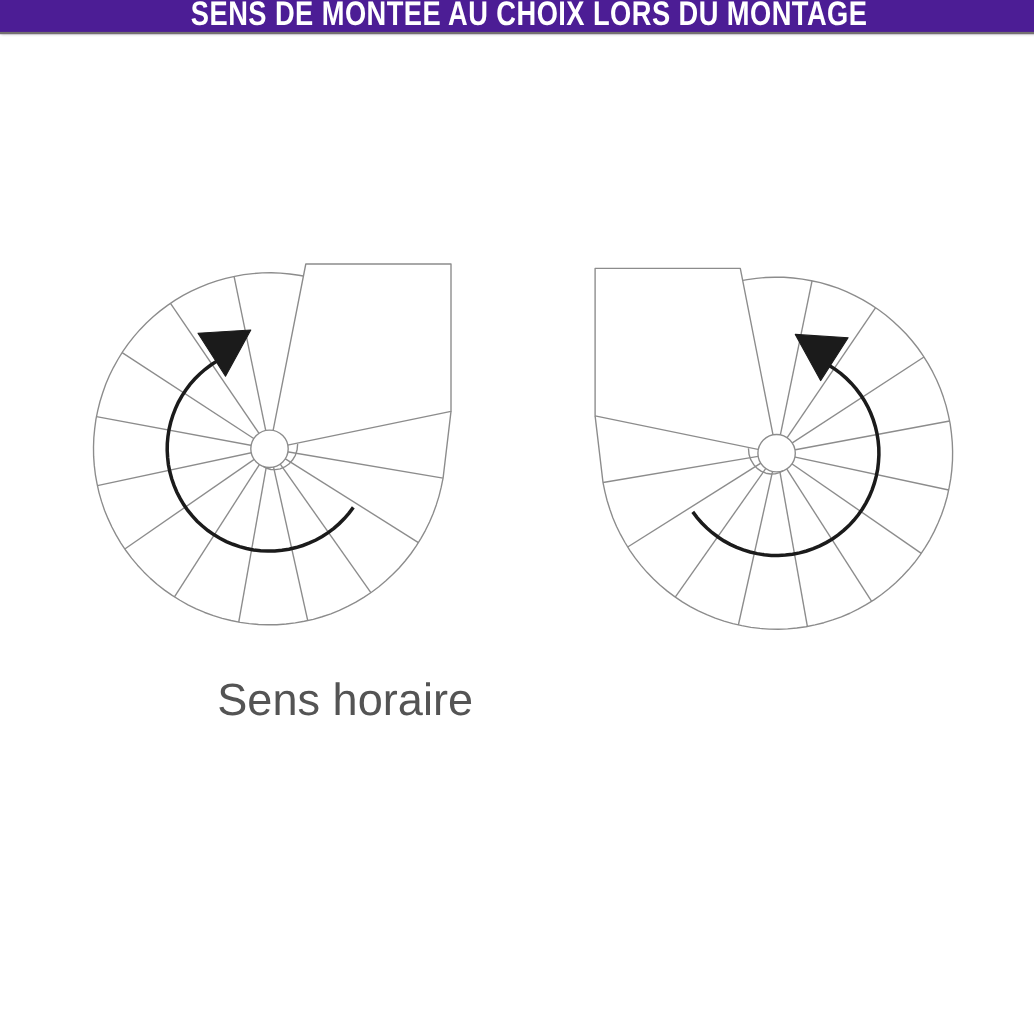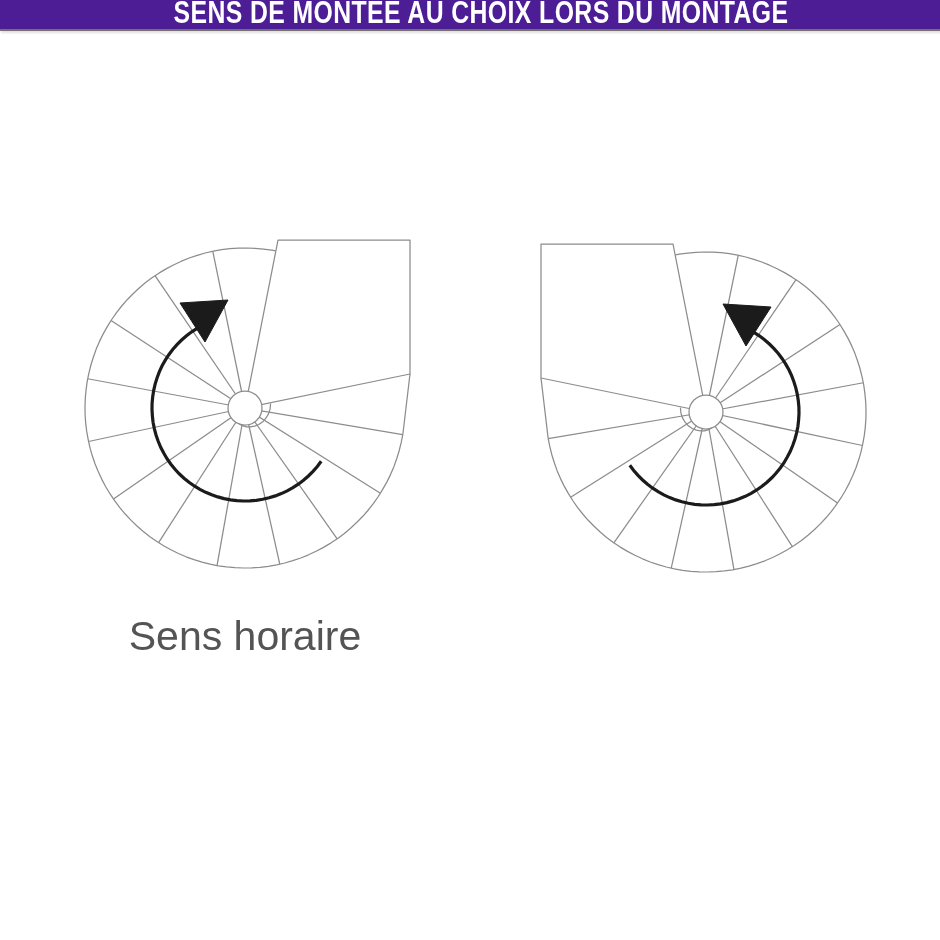--- a/index.html
+++ b/index.html
@@ -113,15 +113,15 @@
         <polyline fill="none" stroke="#8c8c8c" stroke-width="1.25" stroke-linejoin="round" points="541.0,378.0 548.2,438.7 549.9,446.9 551.9,455.0 554.4,463.0 557.2,470.9 560.5,478.6 564.2,486.1 568.3,493.4 572.7,500.5 577.5,507.4 582.7,514.0 588.2,520.3 594.1,526.3 600.2,532.0 606.6,537.4 613.3,542.4 620.3,547.1 627.5,551.4 634.9,555.3 642.5,558.8 650.2,562.0 658.2,564.7 666.2,567.0 674.4,568.8 682.6,570.3 690.9,571.3 699.3,571.9 707.7,572.0 716.0,571.7 724.4,570.9 732.7,569.8 740.9,568.1 749.0,566.1 757.0,563.6 764.9,560.8 772.6,557.5 780.1,553.8 787.4,549.7 794.5,545.3 801.4,540.5 808.0,535.3 814.3,529.8 820.3,523.9 826.0,517.8 831.4,511.4 836.4,504.7 841.1,497.7 845.4,490.5 849.3,483.1 852.8,475.5 856.0,467.8 858.7,459.8 861.0,451.8 862.8,443.6 864.3,435.4 865.3,427.1 865.9,418.7 866.0,410.3 865.7,402.0 864.9,393.6 863.8,385.3 862.1,377.1 860.1,369.0 857.6,361.0 854.8,353.1 851.5,345.4 847.8,337.9 843.7,330.6 839.3,323.5 834.5,316.6 829.3,310.0 823.8,303.7 817.9,297.7 811.8,292.0 805.4,286.6 798.7,281.6 791.7,276.9 784.5,272.6 777.1,268.7 769.5,265.2 761.8,262.0 753.8,259.3 745.8,257.0 737.6,255.2 729.4,253.7 721.1,252.7 712.7,252.1 704.3,252.0 696.0,252.3 687.6,253.1 679.3,254.2 675.5,254.9"></polyline>
         <circle cx="706" cy="412" r="17" fill="#ffffff" stroke="#8c8c8c" stroke-width="1.25"></circle>
         <polyline fill="none" stroke="#8c8c8c" stroke-width="1.25" stroke-linejoin="round" points="711.8,428.0 708.5,429.7 704.7,430.8 700.6,430.9 696.3,430.2 692.2,428.5 688.3,425.8 685.1,422.2 682.5,417.9 680.9,412.9 680.4,407.5"></polyline>
         <g>
           <polyline fill="none" stroke="#1b1b1b" stroke-width="3.2" points="629.8,465.3 633.7,470.5 638.0,475.4 642.6,480.0 647.5,484.3 652.7,488.2 658.1,491.7 663.8,494.9 669.7,497.6 675.7,499.9 681.9,501.8 688.3,503.3 694.7,504.3 701.1,504.9 707.6,505.0 714.1,504.6 720.5,503.9 726.9,502.6 733.2,500.9 739.3,498.8 745.3,496.3 751.1,493.3 756.7,490.0 762.0,486.3 767.0,482.2 771.8,477.8 776.2,473.0 780.3,468.0 784.0,462.7 787.3,457.1 790.3,451.3 792.8,445.3 794.9,439.2 796.6,432.9 797.9,426.5 798.6,420.1 799.0,413.6 798.9,407.1 798.3,400.7 797.3,394.3 795.8,387.9 793.9,381.7 791.6,375.7 788.9,369.8 785.7,364.1 782.2,358.7 778.3,353.5 774.0,348.6 769.4,344.0 764.5,339.7 759.3,335.8 753.9,332.3 752.5,331.5"></polyline>
           <polygon fill="#1b1b1b" stroke="#1b1b1b" stroke-width="1" stroke-linejoin="round" points="771.0,307.0 723.0,304.0 746.0,346.0"></polygon>
         </g>
       </g>
     </svg>
 
-  <div class="dir-label left" style="color: rgb(84, 84, 84);">Sens horaire</div>
+  <div class="dir-label left" style="color: rgb(84, 84, 84); text-align: right;">Sens horaire</div>
 
 </main>
 
 </body></html>

